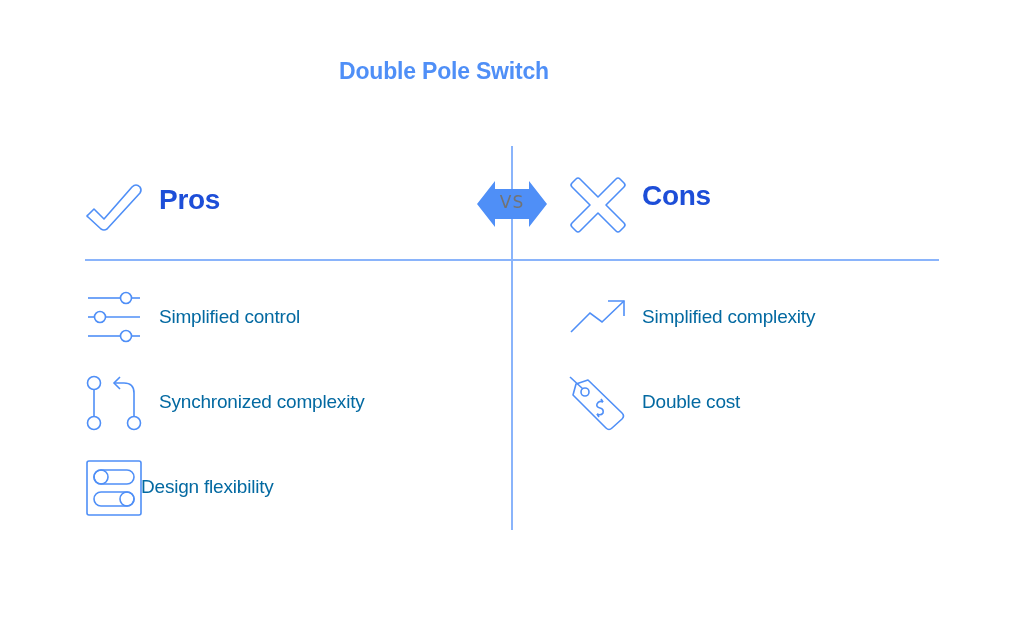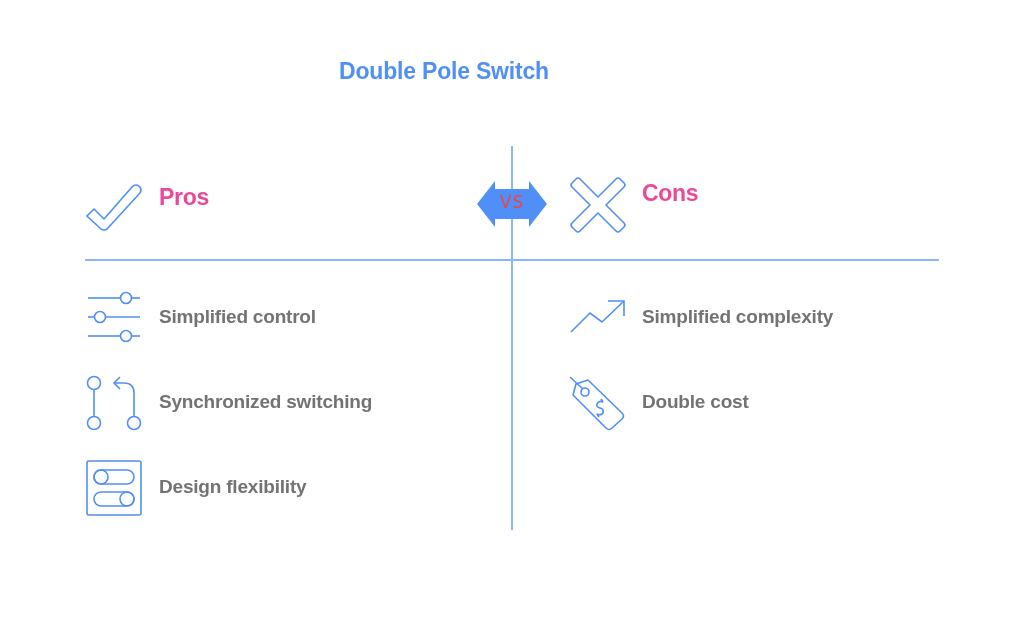--- a/index.html
+++ b/index.html
@@ -5,33 +5,33 @@
     html, body { margin: 0; padding: 0; }
     body {
       width: 1024px; height: 633px; background: #ffffff; position: relative; overflow: hidden;
       font-family: "Liberation Sans", "DejaVu Sans", sans-serif;
     }
     .title {
       position: absolute; left: 0; width: 888px; top: 58px; text-align: center;
       font-size: 23px; font-weight: bold; color: #4f8ff7; letter-spacing: -0.2px;
     }
     .heading {
-      position: absolute; font-size: 23px; font-weight: bold; color: #ec4899; letter-spacing: -0.3px;
+      position: absolute; font-size: 28px; font-weight: bold; color: #1d4ed8; letter-spacing: -0.3px;
     }
     .item-label {
-      position: absolute; font-size: 19px; font-weight: bold; color: #737373; letter-spacing: -0.2px; white-space: nowrap;
+      position: absolute; font-size: 19px; font-weight: normal; color: #0369a1; letter-spacing: -0.2px; white-space: nowrap;
     }
     .hline { position: absolute; left: 85px; top: 259px; width: 854px; height: 2px; background: #8ab4fb; }
     .vline { position: absolute; left: 511px; top: 146px; width: 2px; height: 384px; background: #8ab4fb; }
     svg { overflow: visible; }
     .ico { position: absolute; }
     .vs-badge { position: absolute; left: 477px; top: 177px; width: 70px; height: 54px; }
     .vs-text {
       position: absolute; left: 477px; top: 192px; width: 70px; text-align: center;
-      color: #ef4444; font-size: 17px; letter-spacing: 1px; font-family: "DejaVu Sans", sans-serif;
+      color: #737373; font-size: 17px; letter-spacing: 1px; font-family: "DejaVu Sans", sans-serif;
     }
   </style>
 </head>
 <body>
 
 <div class="title">Double Pole Switch</div>
 
 <div class="vline"></div>
 <div class="hline"></div>
 
@@ -71,33 +71,33 @@
     <svg class="ico" style="left:86px;top:375px;width:56px;height:56px;" viewBox="0 0 56 56">
       <g stroke="#4f8ff7" stroke-width="1.6" fill="none">
         <circle cx="8" cy="8" r="6.5"></circle>
           <circle cx="8" cy="48" r="6.5"></circle>
           <line x1="8" y1="14.5" x2="8" y2="41.5"></line>
         <circle cx="48" cy="48" r="6.5"></circle>
           <path d="M48,41.5 L48,18 Q48,8 38,8 L28,8"></path>
           <path d="M34,2 L28,8 L34,14"></path>
       </g>
     </svg>
-    <div class="item-label" style="left:159px;top:391px;">Synchronized switching</div>
+    <div class="item-label" style="left:159px;top:391px;">Synchronized complexity</div>
   </div>
   <div>
     <svg class="ico" style="left:86px;top:460px;width:56px;height:56px;" viewBox="0 0 56 56">
       <g stroke="#4f8ff7" stroke-width="1.6" fill="none">
         <rect x="1" y="1" width="54" height="54" rx="2"></rect>
         <rect x="8" y="10" width="40" height="14" rx="7"></rect>
           <circle cx="15" cy="17" r="7"></circle>
         <rect x="8" y="32" width="40" height="14" rx="7"></rect>
           <circle cx="41" cy="39" r="7"></circle>
       </g>
     </svg>
-    <div class="item-label" style="left:159px;top:476px;">Design flexibility</div>
+    <div class="item-label" style="left:141px;top:476px;">Design flexibility</div>
   </div>
 </div>
 
 <div>
   <div>
     <svg class="ico" style="left:570px;top:300px;width:56px;height:34px;" viewBox="0 0 56 34">
       <g stroke="#4f8ff7" stroke-width="1.6" fill="none">
         <polyline points="1,32 20,13 32,22 54,1"></polyline>
           <polyline points="38,1 54,1 54,16"></polyline>
       </g>

